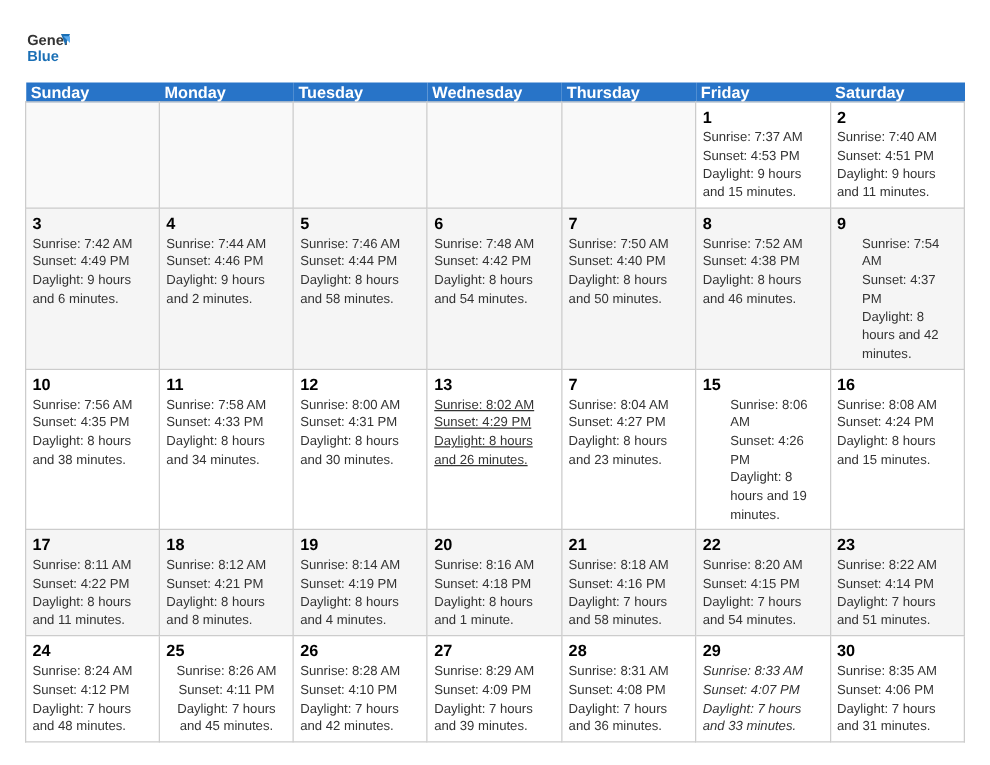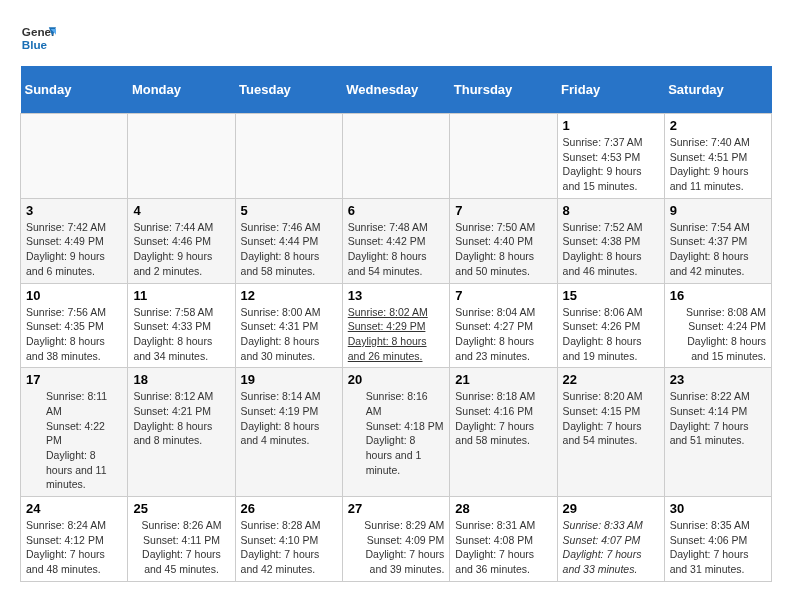--- a/index.html
+++ b/index.html
@@ -38,21 +38,21 @@
       color: #555;
     }
     table {
       width: 100%;
       border-collapse: collapse;
       font-size: 11px;
     }
     thead tr th {
       background-color: #2874c8;
       color: #fff;
-      padding: 16px 4px;
+      padding: 0 4px;
       text-align: left;
       font-size: 13px;
       font-weight: bold;
     }
     tbody tr td {
       border: 1px solid #ccc;
       vertical-align: top;
       padding: 4px 5px;
       width: 108px;
       min-height: 80px;
@@ -158,21 +158,21 @@
 Daylight: 8 hours and 50 minutes.</div>
         </td>
         <td>
           <span class="day-num">8</span>
           <div class="day-detail" style="white-space: pre-line;">Sunrise: 7:52 AM
 Sunset: 4:38 PM
 Daylight: 8 hours and 46 minutes.</div>
         </td>
         <td>
           <span class="day-num">9</span>
-          <div class="day-detail" style="white-space: pre-line;">Sunrise: 7:54 AM
+          <div class="day-detail" style="white-space: pre-line; margin-left: 20px;">Sunrise: 7:54 AM
 Sunset: 4:37 PM
 Daylight: 8 hours and 42 minutes.</div>
         </td>
       </tr>
       <tr>
         <td>
           <span class="day-num">10</span>
           <div class="day-detail" style="white-space: pre-line;">Sunrise: 7:56 AM
 Sunset: 4:35 PM
 Daylight: 8 hours and 38 minutes.</div>
@@ -196,53 +196,53 @@
 Daylight: 8 hours and 26 minutes.</div>
         </td>
         <td>
           <span class="day-num">7</span>
           <div class="day-detail" style="white-space: pre-line;">Sunrise: 8:04 AM
 Sunset: 4:27 PM
 Daylight: 8 hours and 23 minutes.</div>
         </td>
         <td>
           <span class="day-num">15</span>
-          <div class="day-detail" style="white-space: pre-line;">Sunrise: 8:06 AM
+          <div class="day-detail" style="white-space: pre-line; margin-left: 22px;">Sunrise: 8:06 AM
 Sunset: 4:26 PM
 Daylight: 8 hours and 19 minutes.</div>
         </td>
         <td>
           <span class="day-num">16</span>
-          <div class="day-detail" style="white-space: pre-line; text-align: right;">Sunrise: 8:08 AM
+          <div class="day-detail" style="white-space: pre-line;">Sunrise: 8:08 AM
 Sunset: 4:24 PM
 Daylight: 8 hours and 15 minutes.</div>
         </td>
       </tr>
       <tr>
         <td>
           <span class="day-num">17</span>
-          <div class="day-detail" style="white-space: pre-line; margin-left: 20px;">Sunrise: 8:11 AM
+          <div class="day-detail" style="white-space: pre-line;">Sunrise: 8:11 AM
 Sunset: 4:22 PM
 Daylight: 8 hours and 11 minutes.</div>
         </td>
         <td>
           <span class="day-num">18</span>
           <div class="day-detail" style="white-space: pre-line;">Sunrise: 8:12 AM
 Sunset: 4:21 PM
 Daylight: 8 hours and 8 minutes.</div>
         </td>
         <td>
           <span class="day-num">19</span>
           <div class="day-detail" style="white-space: pre-line;">Sunrise: 8:14 AM
 Sunset: 4:19 PM
 Daylight: 8 hours and 4 minutes.</div>
         </td>
         <td>
           <span class="day-num">20</span>
-          <div class="day-detail" style="white-space: pre-line; margin-left: 18px;">Sunrise: 8:16 AM
+          <div class="day-detail" style="white-space: pre-line;">Sunrise: 8:16 AM
 Sunset: 4:18 PM
 Daylight: 8 hours and 1 minute.</div>
         </td>
         <td>
           <span class="day-num">21</span>
           <div class="day-detail" style="white-space: pre-line;">Sunrise: 8:18 AM
 Sunset: 4:16 PM
 Daylight: 7 hours and 58 minutes.</div>
         </td>
         <td>
@@ -272,21 +272,21 @@
 Daylight: 7 hours and 45 minutes.</div>
         </td>
         <td>
           <span class="day-num">26</span>
           <div class="day-detail" style="white-space: pre-line;">Sunrise: 8:28 AM
 Sunset: 4:10 PM
 Daylight: 7 hours and 42 minutes.</div>
         </td>
         <td>
           <span class="day-num">27</span>
-          <div class="day-detail" style="white-space: pre-line; text-align: right;">Sunrise: 8:29 AM
+          <div class="day-detail" style="white-space: pre-line;">Sunrise: 8:29 AM
 Sunset: 4:09 PM
 Daylight: 7 hours and 39 minutes.</div>
         </td>
         <td>
           <span class="day-num">28</span>
           <div class="day-detail" style="white-space: pre-line;">Sunrise: 8:31 AM
 Sunset: 4:08 PM
 Daylight: 7 hours and 36 minutes.</div>
         </td>
         <td>

